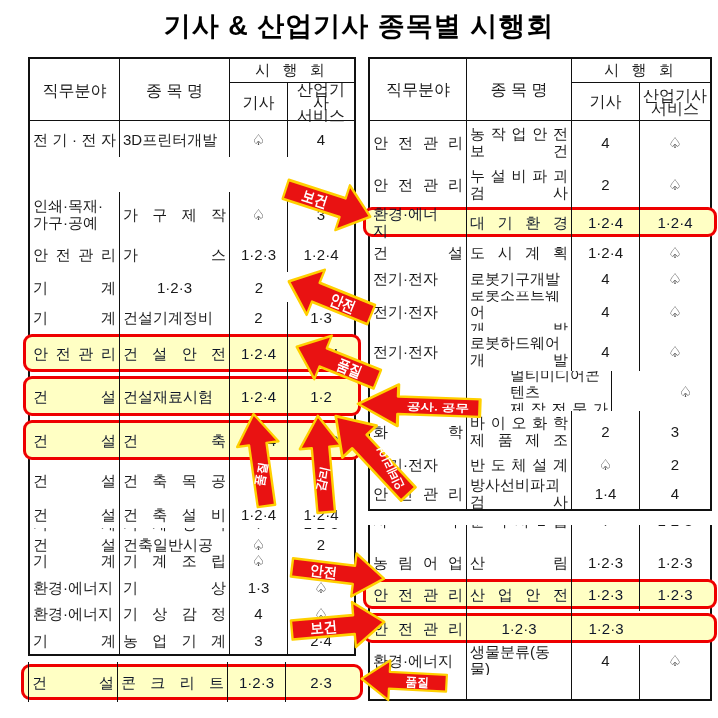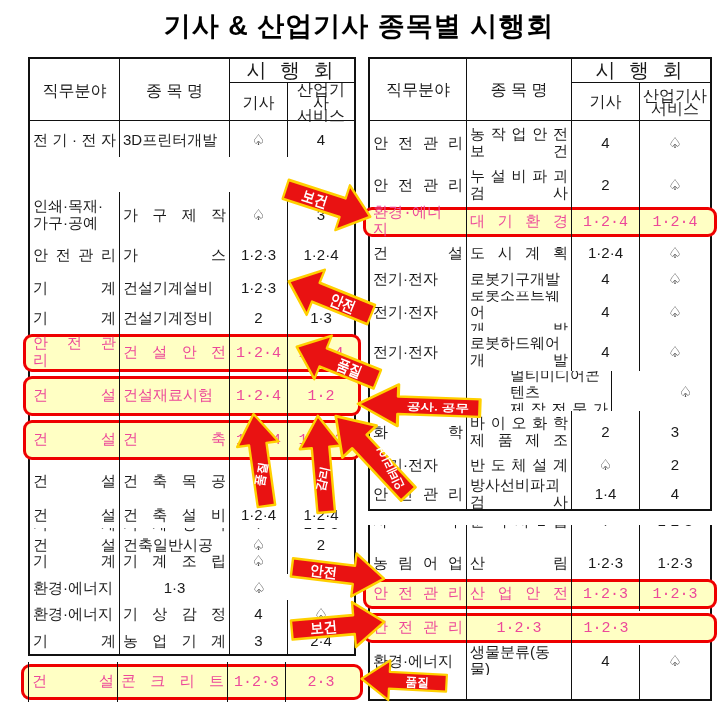--- a/index.html
+++ b/index.html
@@ -21,38 +21,38 @@
   .cell{
     display:flex;align-items:center;border-right:1px solid #111;
     padding:0 3px;box-sizing:border-box;position:relative;z-index:1;
     font-size:15px;line-height:17px;overflow:hidden;
   }
   .cell.last{border-right:none;}
   .cell>span{display:block;width:100%;white-space:pre-line;
     text-align:justify;text-align-last:justify;}
   .cell.vc>span{text-align:center;text-align-last:center;}
   .hl{background:transparent;}
-  .hl .cell{color:#ec4899;font-family:Liberation Mono, monospace;}
+  .hl .cell{color:#0f172a;}
   .hlbox{
     position:absolute;left:-7px;right:-7px;top:2px;bottom:2px;
     border:3px solid #ee0000;border-radius:9px;background:#ffffc4;z-index:0;
   }
   .ct{overflow:hidden;}
   .ct .cell{align-items:flex-start;}
   .ct .cell>span{margin-top:-13px;}
   .cb{overflow:hidden;}
   
   .hdr{display:grid;height:61px;border-bottom:1px solid #111;}
   .lt .hdr{grid-template-columns:90px 110px 1fr;}
   .rt .hdr{grid-template-columns:97px 105px 1fr;}
   .hdr .cell{font-size:16px;}
   .hdr .cell>span{text-align:center;text-align-last:center;}
   .hz{display:grid;grid-template-rows:24px 1fr;}
   .hz-top{display:flex;align-items:center;justify-content:center;
-    border-bottom:1px solid #111;font-size:20px;letter-spacing:4px;}
+    border-bottom:1px solid #111;font-size:15px;letter-spacing:4px;}
   .hz-bot{display:grid;}
   .lt .hz-bot{grid-template-columns:58px 1fr;}
   .rt .hz-bot{grid-template-columns:68px 1fr;}
   .hz-bot .cell{justify-content:center;}
   .hz-bot .small>span{font-size:16px;line-height:13px;}
   
   .arrow{position:absolute;z-index:6;}
   .arrow svg{display:block;width:100%;height:100%;overflow:visible;}
 </style>
 </head>
@@ -121,23 +121,20 @@
         <span>1·2·3</span>
       </div>
     <div class="cell vc last">
         <span>1·2·4</span>
       </div>
   </div>
   <div class="r" style="height:30px;">
     <div class="cell">
         <span>기 계</span>
       </div>
-    <div class="cell">
-        <span>건설기계설비</span>
-      </div>
     <div class="cell vc">
         <span>1·2·3</span>
       </div>
     <div class="cell vc last">
         <span>2</span>
       </div>
   </div>
   <div class="r" style="height:30px;">
     <div class="cell">
         <span>기 계</span>
@@ -266,20 +263,23 @@
     <div class="cell vc">
         <span>♤</span>
       </div>
     <div class="cell vc last">
         <span></span>
       </div>
   </div>
   <div class="r" style="height:26px;">
     <div class="cell">
         <span>환경·에너지</span>
+      </div>
+    <div class="cell">
+        <span>기 상</span>
       </div>
     <div class="cell vc">
         <span>1·3</span>
       </div>
     <div class="cell vc last">
         <span>♤</span>
       </div>
   </div>
   <div class="r" style="height:26px;">
     <div class="cell">

